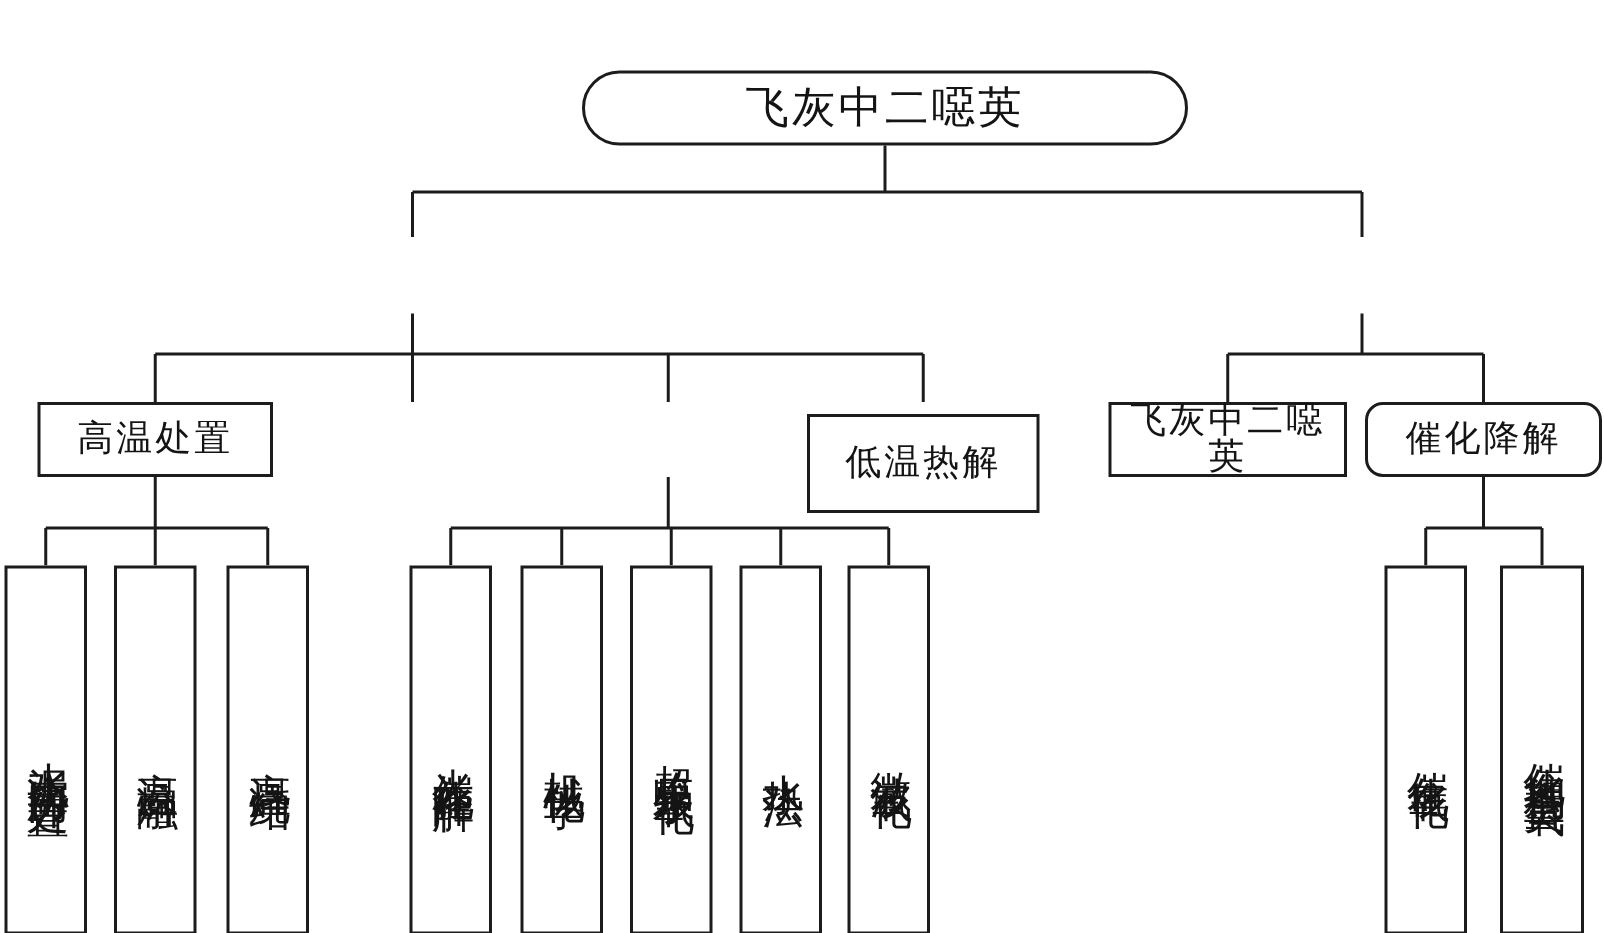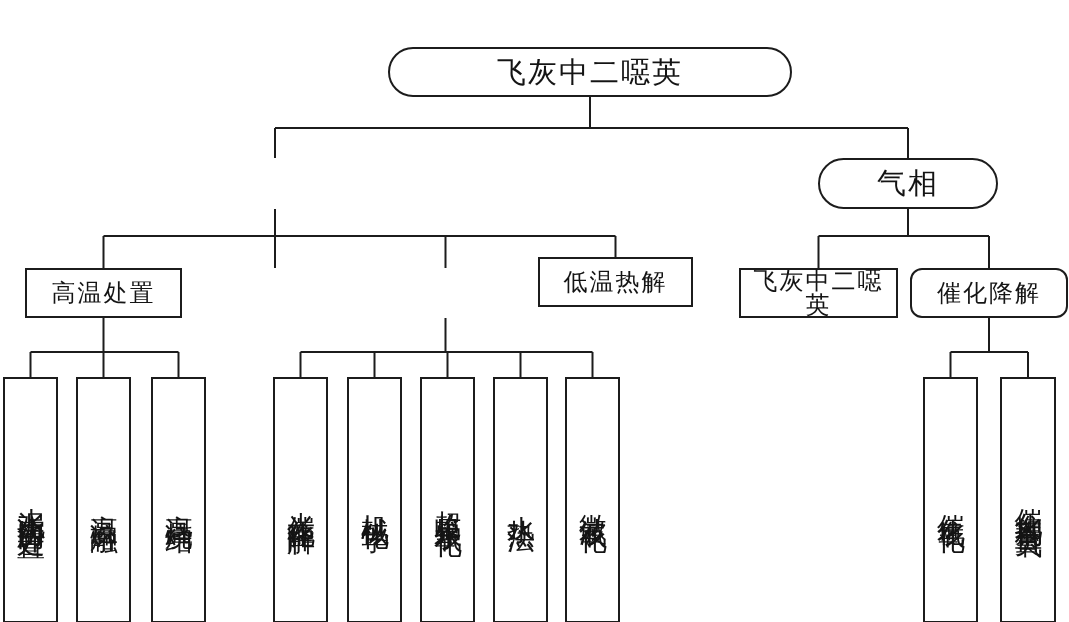--- a/index.html
+++ b/index.html
@@ -50,24 +50,23 @@
       <path d="M103.5 293 V327 M30.5 327 H178.5 M30.5 327 V352 M103.5 327 V352 M178.5 327 V352"></path>
 
       <path d="M445.5 293 V327 M300.5 327 H592.5 M300.5 327 V352 M374.5 327 V352 M447.5 327 V352 M520.5 327 V352 M592.5 327 V352"></path>
 
       <path d="M989 293 V327 M950.5 327 H1028 M950.5 327 V352 M1028 327 V352"></path>
     </g>
   </svg>
 
   <div class="node stadium" style="left:388px;top:22px;width:404px;height:50px;">飞灰中二噁英</div>
 
-  <div class="node stadium" style="left:818px;top:133px;width:180px;height:51px;">气相</div>
 
   <div class="node hbox" style="left:25px;top:243px;width:157px;height:50px;">高温处置</div>
-  <div class="node hbox" style="left:538px;top:232px;width:155px;height:50px;">低温热解</div>
+  <div class="node hbox" style="left:538px;top:251px;width:155px;height:66px;">低温热解</div>
 
   <div class="node hbox" style="left:739px;top:243px;width:159px;height:50px;">飞灰中二噁英</div>
   <div class="node hbox" style="left:910px;top:243px;width:158px;height:50px;border-radius:12px;">催化降解</div>
 
   <div class="node vbox" style="left:3px;top:352px;width:55px;height:246px;">水泥窑协同处置</div>
   <div class="node vbox" style="left:76px;top:352px;width:55px;height:246px;">高温熔融</div>
   <div class="node vbox" style="left:151px;top:352px;width:55px;height:246px;">高温烧结</div>
 
   <div class="node vbox" style="left:273px;top:352px;width:55px;height:246px;">光催化降解</div>
   <div class="node vbox" style="left:347px;top:352px;width:55px;height:246px;">机械化学</div>

